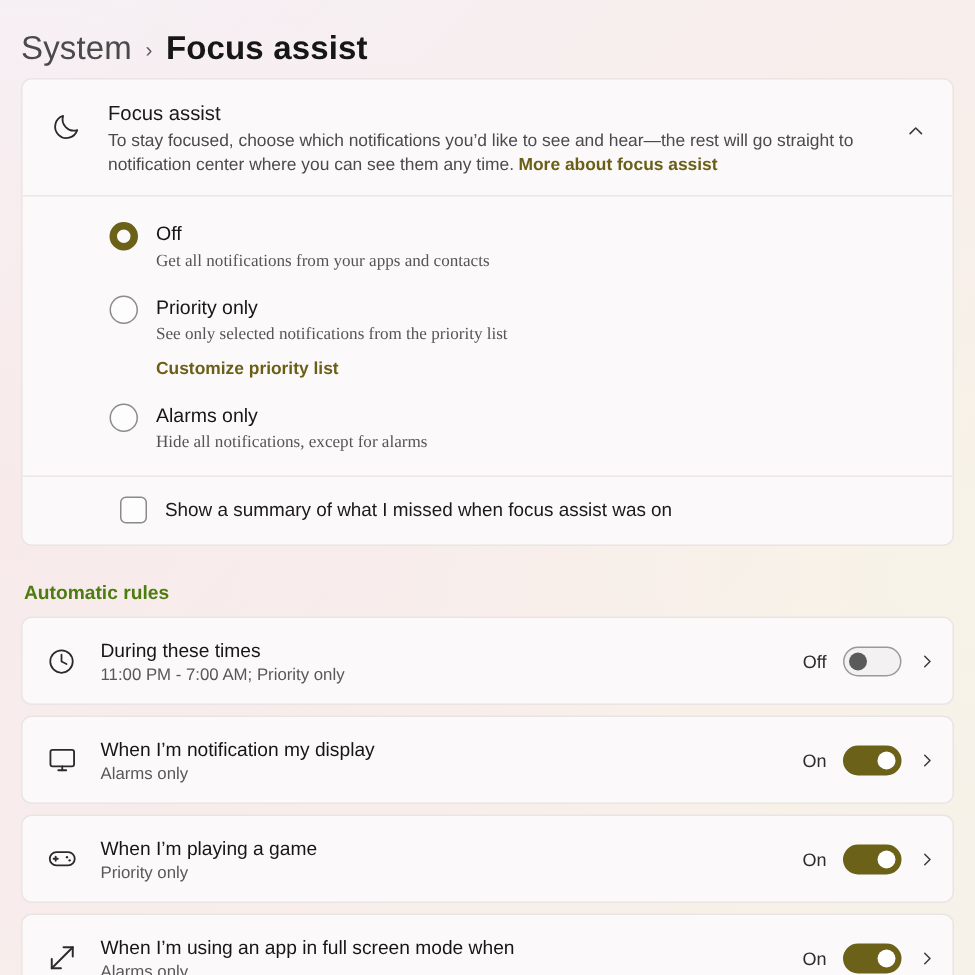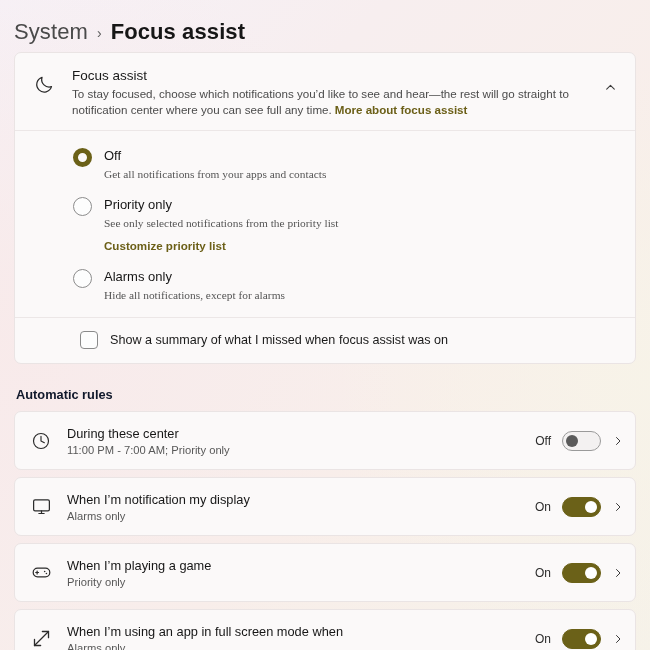--- a/index.html
+++ b/index.html
@@ -109,21 +109,21 @@
   .checkbox {
     width: 18px; height: 18px; min-width: 18px;
     border: 1.4px solid #8a8a8a;
     border-radius: 4px;
     background: #fdfdfd;
   }
   .check-label { font-size: 12.6px; color: #1a1a1a; }
 
   
   .section-title {
-    font-size: 12.8px; font-weight: 700; color: #0f172a;
+    font-size: 12.8px; font-weight: 700; color: #4d7c0f;
     padding: 23px 0 9px 16px;
   }
   .rule-card {
     display: flex; align-items: center;
     margin: 0 14px 7px 14px;
     background: #fbf9f9;
     border: 1px solid #eae4e4;
     border-radius: 7px;
     height: 59px;
     padding: 0 11px 0 0;
@@ -169,21 +169,21 @@
 
   <div class="fa-header">
     <div class="fa-icon-wrap">
       <svg width="21" height="21" viewBox="0 0 24 24" fill="none" stroke="#2b2b2b" stroke-width="1.4" stroke-linecap="round" stroke-linejoin="round">
         <path d="M20 14.5A8.6 8.6 0 0 1 9.2 3.8 8.6 8.6 0 1 0 20 14.5z"></path>
       </svg>
     </div>
     <div class="fa-texts">
       <div class="fa-title">Focus assist</div>
       <div class="fa-desc">
-        <span>To stay focused, choose which notifications you’d like to see and hear—the rest will go straight to notification center where you can see full any time.</span><a class="fa-link" href="#">More about focus assist</a>
+        <span>To stay focused, choose which notifications you’d like to see and hear—the rest will go straight to notification center where you can see them any time.</span><a class="fa-link" href="#">More about focus assist</a>
       </div>
     </div>
     <div class="fa-chevron">
       <svg width="13" height="13" viewBox="0 0 24 24" fill="none" stroke="#3c3c3c" stroke-width="2" stroke-linecap="round" stroke-linejoin="round">
         <polyline points="5,15 12,8 19,15"></polyline>
       </svg>
     </div>
   </div>
 
   <div class="radio-group">
@@ -227,21 +227,21 @@
 <div class="section-title">Automatic rules</div>
 
 <div class="rule-card">
   <div class="rule-icon">
     <svg width="20" height="20" viewBox="0 0 24 24" fill="none" stroke="#2b2b2b" stroke-width="1.4" stroke-linecap="round" stroke-linejoin="round">
       <circle cx="12" cy="12" r="9"></circle>
         <polyline points="12,6.5 12,12 16,14"></polyline>
     </svg>
   </div>
   <div class="rule-texts">
-    <div class="rule-title">During these center</div>
+    <div class="rule-title">During these times</div>
     <div class="rule-sub">11:00 PM - 7:00 AM; Priority only</div>
   </div>
   <div class="rule-right">
     <span class="rule-state">Off</span>
     <span class="toggle off">
         <span class="knob"></span>
       </span>
     <span class="rule-chevron">
       <svg width="12" height="12" viewBox="0 0 24 24" fill="none" stroke="#3b3b3b" stroke-width="2" stroke-linecap="round" stroke-linejoin="round">
           <polyline points="9,5 16,12 9,19"></polyline>

